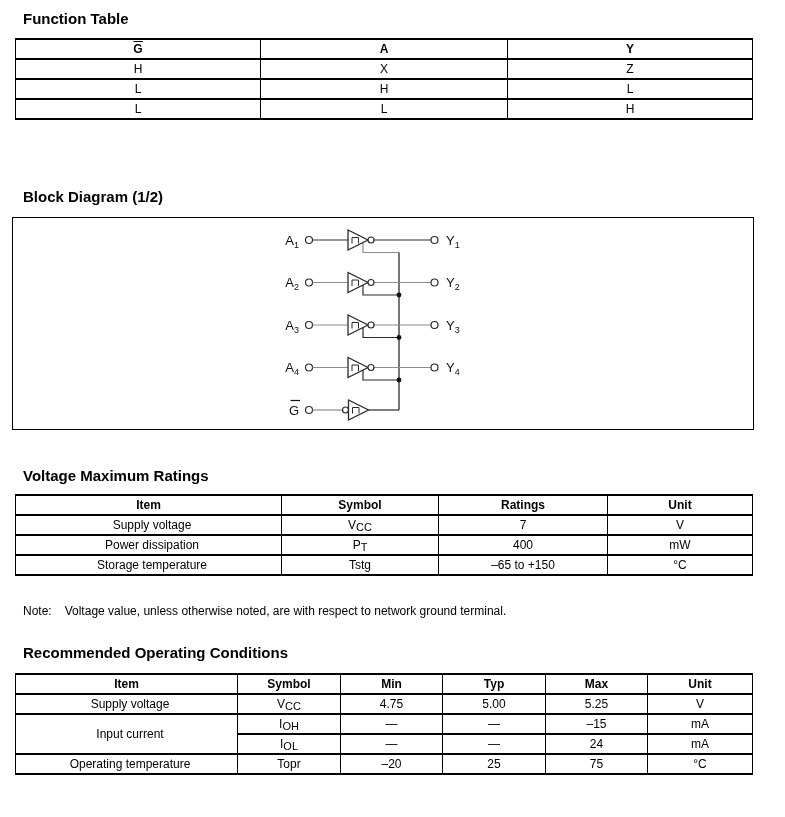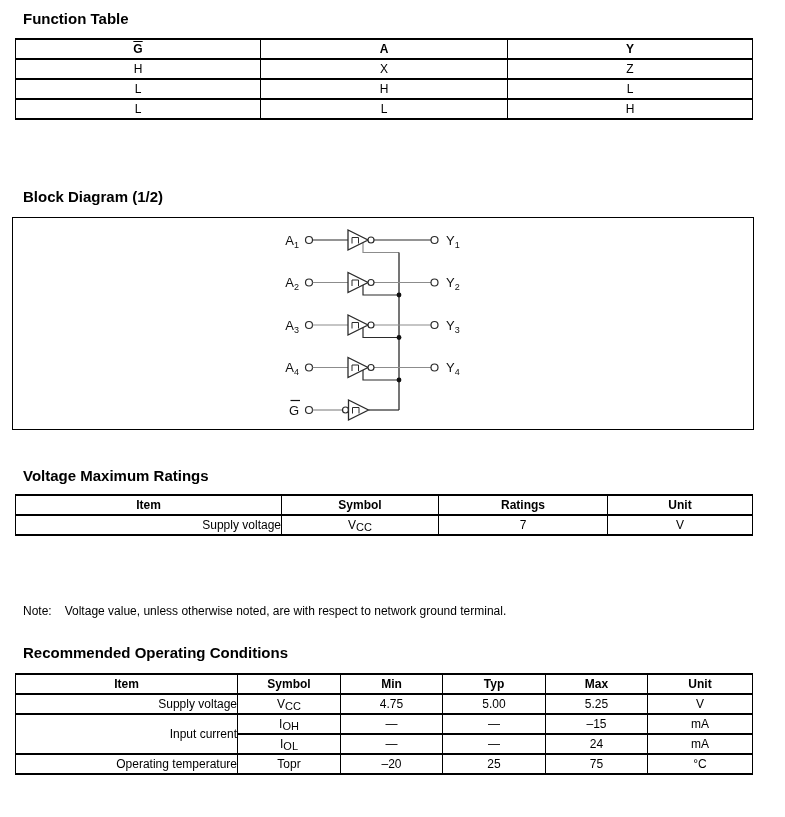--- a/index.html
+++ b/index.html
@@ -8,21 +8,21 @@
   .sec-title{position:absolute;left:23px;font-size:15px;font-weight:bold;white-space:nowrap;}
   .note{position:absolute;left:23px;font-size:12px;white-space:nowrap;}
   .note .gap{display:inline-block;width:13px;}
   table.doc{position:absolute;border-collapse:collapse;table-layout:fixed;background:#fff;}
   table.doc th,table.doc td{
     border-left:1px solid #000;border-right:1px solid #000;
     border-top:2px solid #000;border-bottom:2px solid #000;
     font-size:12px;height:18px;padding:0;text-align:center;vertical-align:middle;
     font-weight:normal;line-height:1;white-space:nowrap;overflow:hidden;}
   table.doc th{font-weight:bold;}
-  table.doc.left-first td.first{text-align:right;padding-left:7px;}
+  table.doc.left-first td.first{text-align:center;padding-left:7px;}
   sub{font-size:11px;line-height:0;vertical-align:-2px;letter-spacing:0;}
   .ov{text-decoration:overline;}
   .diagram-box{position:absolute;left:12px;top:217px;width:740px;height:211px;
                border:1.5px solid #000;background:#fff;}
 </style>
 </head>
 <body>
 
 <div class="page">
 
@@ -135,20 +135,32 @@
           <th>Unit</th>
         </tr>
       </thead>
       <tbody>
         <tr>
           <td class="first">Supply voltage</td>
           <td>V<sub>CC</sub></td>
           <td>7</td>
           <td>V</td>
         </tr>
+        <tr>
+          <td class="first">Power dissipation</td>
+          <td>P<sub>T</sub></td>
+          <td>400</td>
+          <td>mW</td>
+        </tr>
+        <tr>
+          <td class="first">Storage temperature</td>
+          <td>Tstg</td>
+          <td>–65 to +150</td>
+          <td>°C</td>
+        </tr>
       </tbody>
     </table>
 
   <div class="note" style="top:604px;">
     <span>Note:</span><span class="gap"></span><span>Voltage value, unless otherwise noted, are with respect to network ground terminal.</span>
   </div>
 
   <div class="sec-title" style="top:644px;">Recommended Operating Conditions</div>
 
   <table class="doc left-first" style="left:15px;top:673px;width:737px;">

